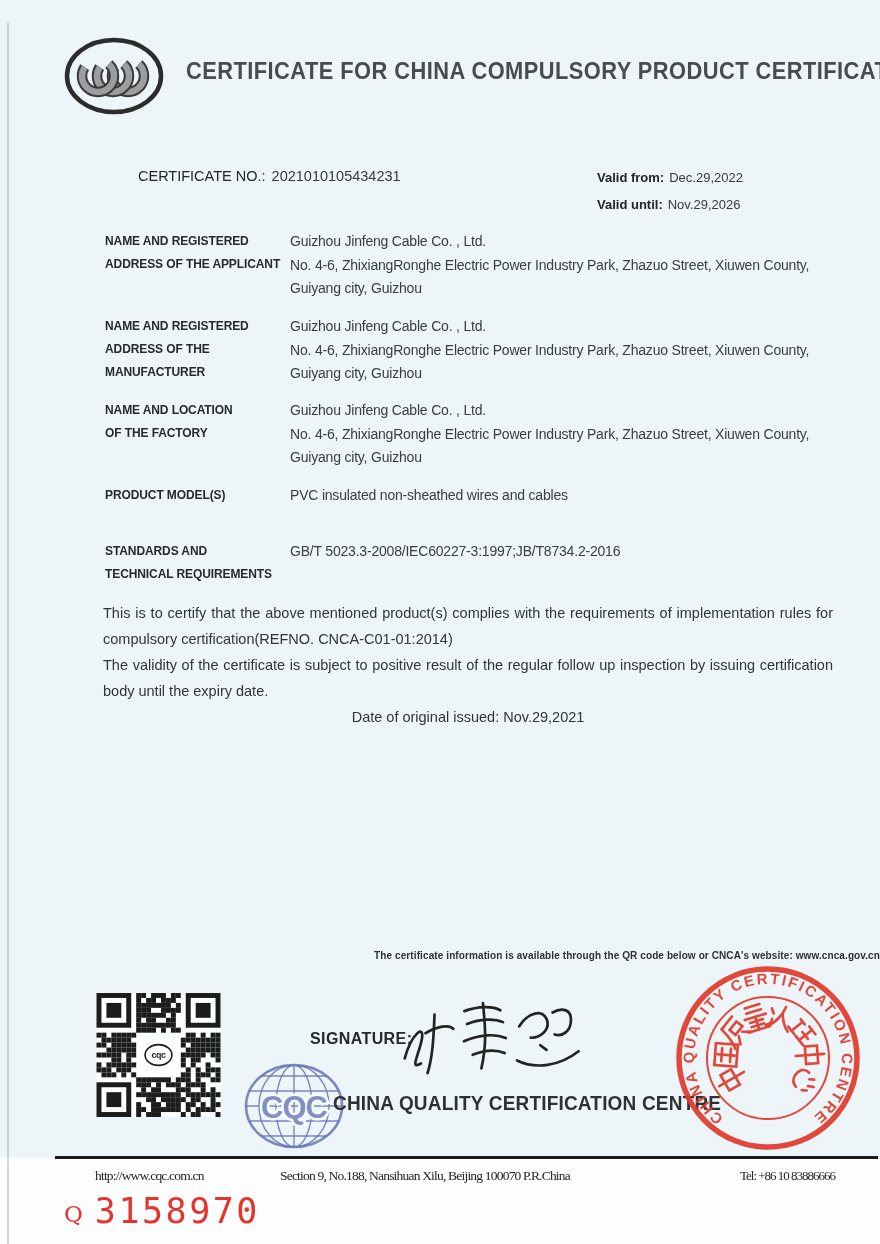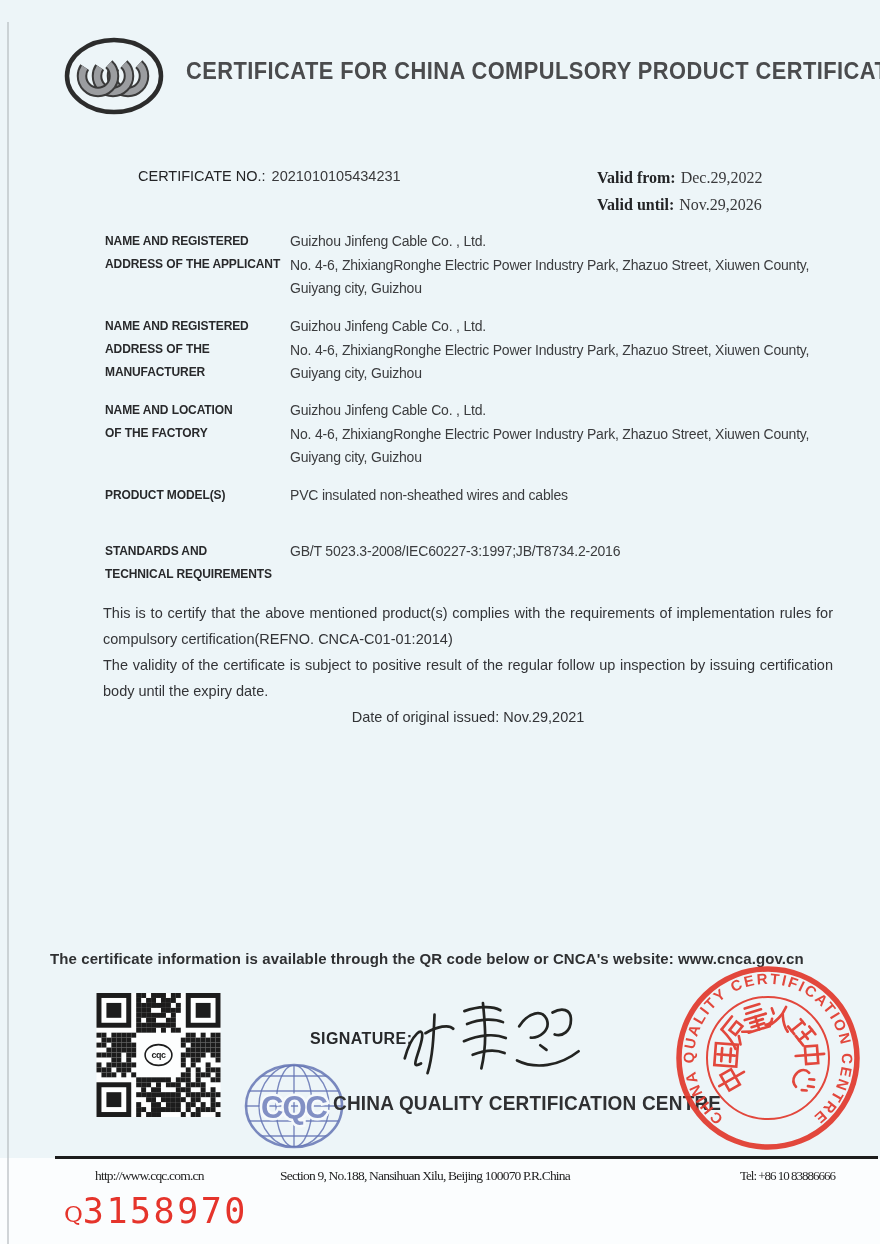--- a/index.html
+++ b/index.html
@@ -25,42 +25,42 @@
   .page-title{
     position:absolute;left:186px;top:57px;
     font-size:24px;font-weight:bold;letter-spacing:.5px;color:#4a4b4d;
     transform:scaleX(.91);transform-origin:left center;white-space:nowrap;
   }
 
   
   .cert-no-row{position:absolute;left:138px;top:168px;font-size:14.5px;white-space:nowrap;}
   .cert-no-row .lbl{font-weight:normal;color:#232426;}
   .cert-no-row .val{margin-left:6px;color:#39393b;}
-  .valid-block{position:absolute;left:597px;top:168px;font-size:16px;line-height:19px;font-family:Liberation Serif, serif;}
+  .valid-block{position:absolute;left:597px;top:168px;font-size:13px;line-height:19px;}
   .valid-block .vrow{margin-bottom:8px;white-space:nowrap;}
   .valid-block .lbl{font-weight:bold;color:#232426;}
   .valid-block .val{margin-left:5px;color:#39393b;}
 
   
   .info-row{position:absolute;left:105px;display:flex;}
   .row-label{
     width:185px;flex:0 0 185px;font-size:12px;font-weight:bold;line-height:23px;
     color:#28292b;white-space:pre-line;letter-spacing:-.1px;
   }
   .row-value{width:555px;font-size:14px;line-height:23.5px;color:#3b3c3e;letter-spacing:-.2px;}
   .row1{top:230px}.row2{top:315px}.row3{top:399px}.row4{top:484px}.row5{top:540px}
 
   
   .body-text{position:absolute;left:103px;top:600px;width:730px;font-size:14.5px;line-height:26px;color:#333437;}
   .body-text p{margin:0;text-align:center;}
   .body-text p.just{text-align:justify;}
 
   
-  .qr-note{position:absolute;left:50px;top:950px;width:830px;text-align:left;
-    font-size:15px;font-weight:bold;color:#2f3032;letter-spacing:.1px;}
+  .qr-note{position:absolute;left:50px;top:950px;width:830px;text-align:right;
+    font-size:10px;font-weight:bold;color:#2f3032;letter-spacing:.1px;}
 
   
   .qr-code{position:absolute;left:95px;top:993px;}
   .signature-label{position:absolute;left:310px;top:1030px;font-size:16px;font-weight:bold;letter-spacing:.4px;color:#27282a;}
   .signature-art{position:absolute;left:392px;top:996px;}
   .signature-art path{stroke:#232422;stroke-width:2.7;fill:none;stroke-linecap:round;stroke-linejoin:round;}
   .cqc-globe{position:absolute;left:243px;top:1062px;}
   .globe-line{stroke:var(--cqc-blue);fill:none;opacity:.85;}
   .cqc-letters{font-family:"Liberation Sans",sans-serif;font-weight:bold;font-size:31px;
     fill:#8290c4;stroke:#f6fafc;stroke-width:5px;paint-order:stroke;letter-spacing:-1px;}
@@ -75,21 +75,21 @@
   #stamp-cn path{stroke:var(--stamp-red);stroke-width:2.4;fill:none;stroke-linecap:round;}
 
   
   .rule{position:absolute;left:55px;top:1156px;width:823px;height:2.5px;background:#1c1c1c;}
   .foot{position:absolute;top:1168px;font-family:Liberation Serif, serif;color:#242424;white-space:nowrap;}
   .foot-web{left:95px;font-size:13.5px;letter-spacing:-.8px;}
   .foot-addr{left:280px;font-size:13.5px;letter-spacing:-.8px;text-align:center;}
   .foot-tel{left:740px;font-size:13px;letter-spacing:-1px;}
   .serial{position:absolute;left:64px;top:1194px;display:flex;align-items:flex-end;color:var(--serial-red);}
   .serial-q{font-family:"DejaVu Serif",serif;font-size:23px;margin-bottom:2px;}
-  .serial-num{font-family:"DejaVu Sans Mono",monospace;font-size:35px;letter-spacing:2.5px;line-height:1;text-align:right;}
+  .serial-num{font-family:"DejaVu Sans Mono",monospace;font-size:35px;letter-spacing:2.5px;margin-left:12px;line-height:1;text-align:right;}
 </style>
 </head>
 <body>
 
 <div class="page">
   <div class="bottom-strip"></div>
   <div class="scan-edge"></div>
 
   <svg class="ccc-logo" width="104" height="82" viewBox="0 0 104 82" aria-hidden="true">
     <ellipse cx="52" cy="41" rx="47" ry="36" fill="none" stroke="#2c2c2c" stroke-width="4.5"></ellipse>

